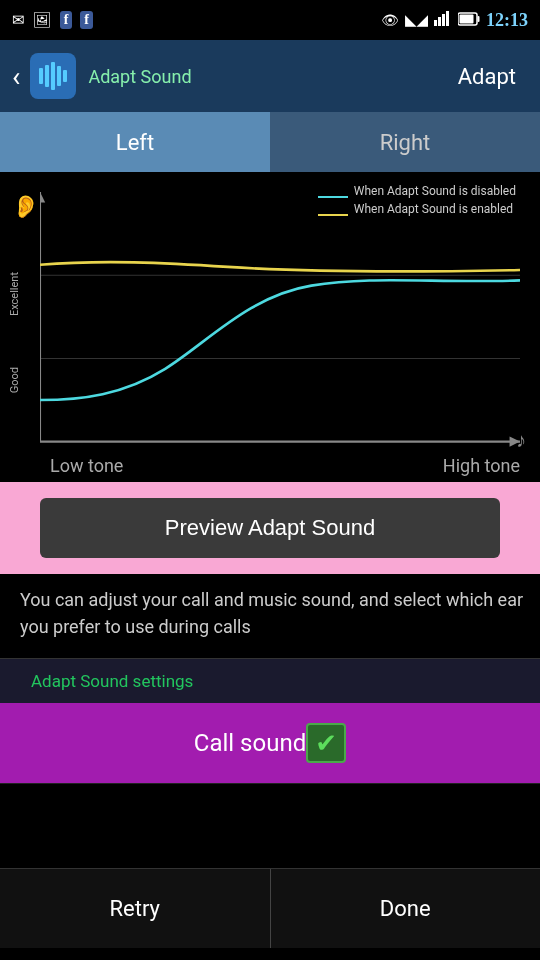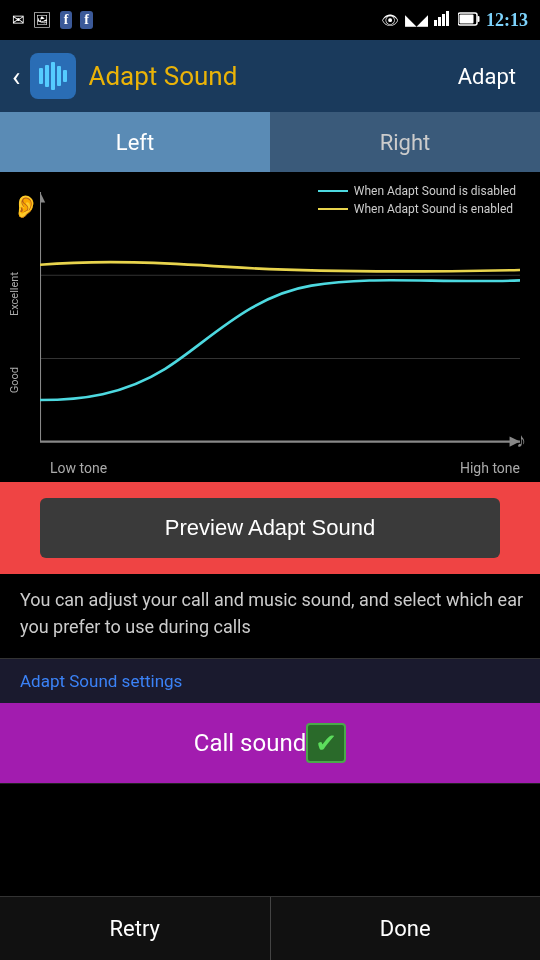--- a/index.html
+++ b/index.html
@@ -63,22 +63,22 @@
       align-items: center;
       justify-content: center;
       margin-right: 12px;
       flex-shrink: 0;
     }
     .app-icon svg {
       width: 32px;
       height: 32px;
     }
     .top-bar-title {
-      font-size: 26px;
-      color: #eab308;
+      font-size: 18px;
+      color: #86efac;
       font-weight: 400;
       flex: 1;
     }
     .help-btn {
       color: #fff;
       font-size: 22px;
       cursor: pointer;
       padding: 8px 12px;
     }
 
@@ -113,39 +113,39 @@
     }
     .chart-legend {
       position: absolute;
       top: 12px;
       right: 24px;
       font-size: 12px;
       color: #ccc;
     }
     .legend-item {
       display: flex;
-      align-items: center;
+      align-items: flex-end;
       gap: 6px;
       margin-bottom: 4px;
     }
     .legend-line {
       width: 30px;
       height: 2px;
     }
     .legend-disabled { background: #4dd9e0; }
     .legend-enabled { background: #e8d44d; }
 
     .chart-labels-x {
       position: absolute;
       bottom: 6px;
       left: 50px;
       right: 20px;
       display: flex;
       justify-content: space-between;
-      font-size: 14px;
+      font-size: 18px;
       color: #aaa;
       margin-top: 30px;
     }
 
     .ear-icon {
       position: absolute;
       top: 22px;
       left: 12px;
       font-size: 22px;
       color: #888;
@@ -154,21 +154,21 @@
       position: absolute;
       bottom: 30px;
       right: 14px;
       font-size: 20px;
       color: #888;
     }
 
     
     .preview-section {
       padding: 16px 40px;
-      background: #ef4444;
+      background: #f9a8d4;
     }
     .preview-btn {
       width: 100%;
       height: 60px;
       background: #3a3a3a;
       border: none;
       border-radius: 6px;
       color: #fff;
       font-size: 22px;
       cursor: pointer;
@@ -184,23 +184,23 @@
     }
     .description-text {
       font-size: 18px;
       color: #ccc;
       line-height: 1.5;
     }
 
     
     .settings-header {
       background: #1a1a2e;
-      padding: 12px 20px;
+      padding: 12px 31px;
       font-size: 17px;
-      color: #3b82f6;
+      color: #22c55e;
       border-top: 1px solid #333;
     }
 
     .settings-item {
       display: flex;
       align-items: center;
       justify-content: center;
       padding: 20px 24px;
       background: #a21caf;
       border-bottom: 1px solid #222;
@@ -221,24 +221,24 @@
     }
     .checkbox-check {
       color: #5cdd5c;
       font-size: 26px;
       line-height: 1;
     }
 
     
     .bottom-bar {
       position: absolute;
-      bottom: 0;
+      bottom: 12px;
       left: 0;
       right: 0;
-      height: 64px;
+      height: 80px;
       background: #111;
       display: flex;
       border-top: 1px solid #333;
     }
     .bottom-btn {
       flex: 1;
       display: flex;
       align-items: center;
       justify-content: center;
       font-size: 22px;

